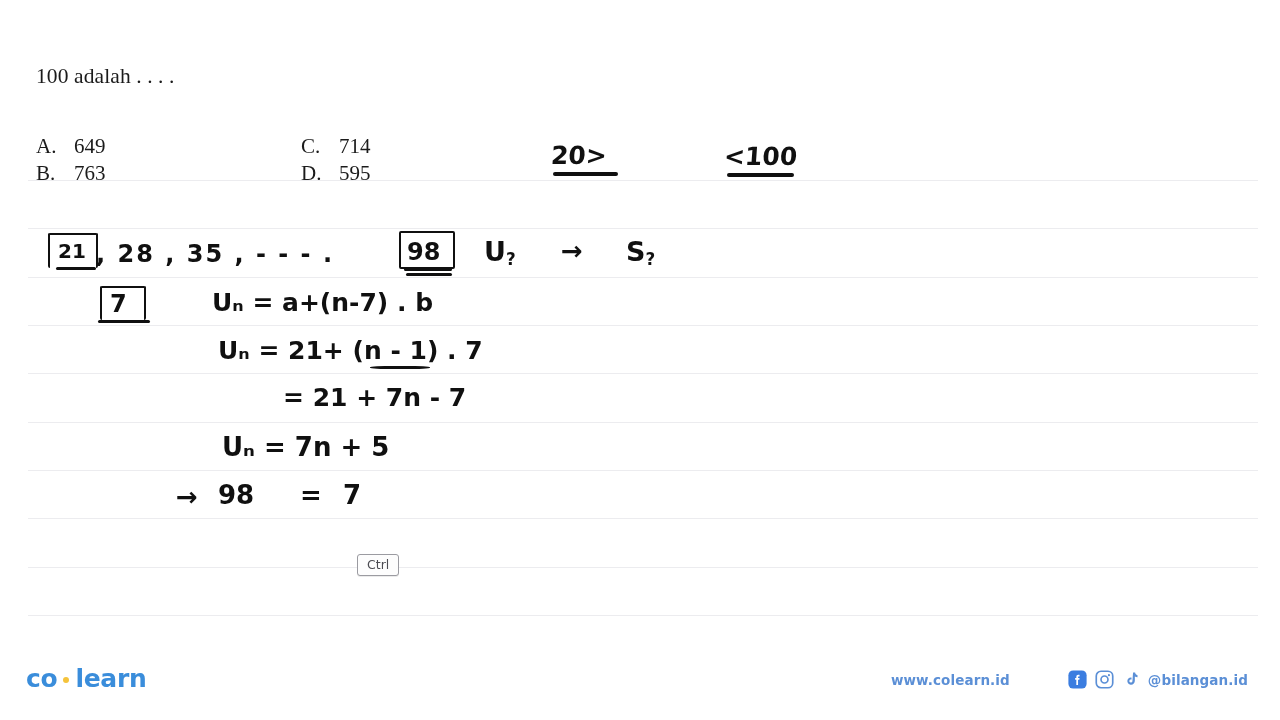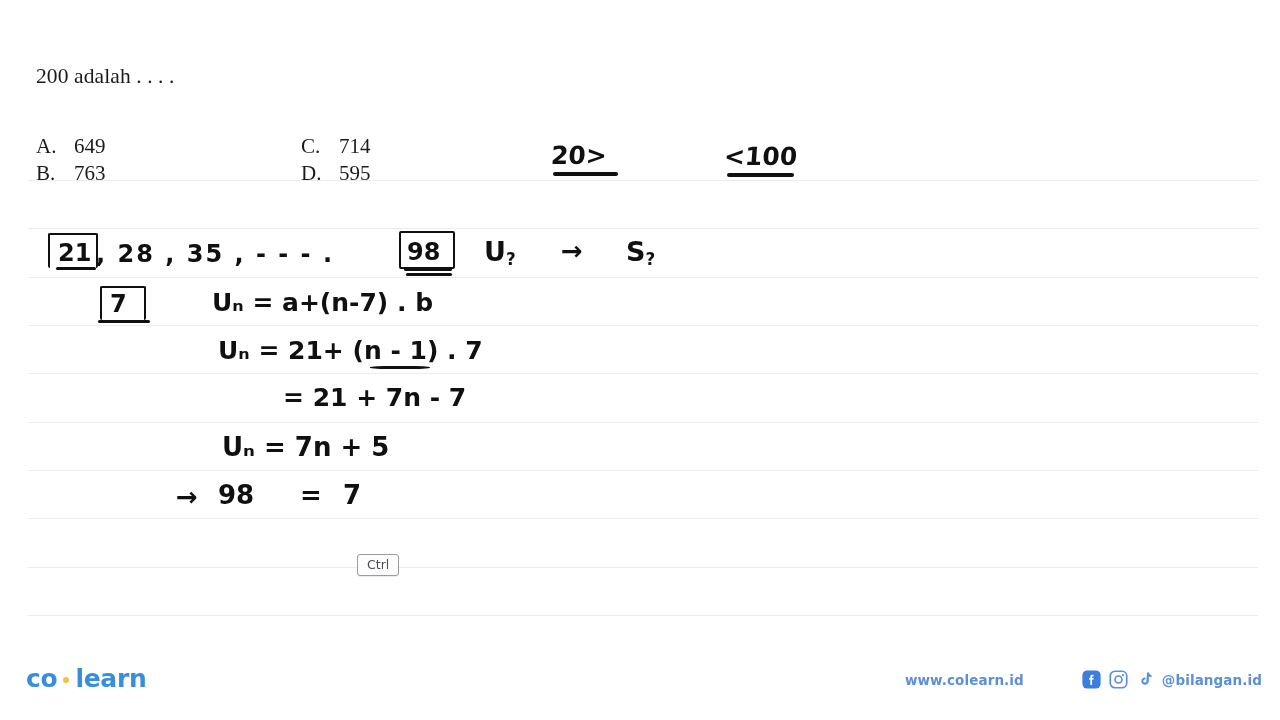--- a/index.html
+++ b/index.html
@@ -142,21 +142,21 @@
     display: inline-block;
     width: 6px; height: 6px;
     border-radius: 50%;
     background: #f5c33b;
     margin: 0 6px;
     position: relative;
     top: 1px;
   }
   #footer-right {
     position: absolute;
-    right: 18px;
+    right: 32px;
     top: 14px;
     display: flex;
     align-items: center;
     font-family: "DejaVu Sans", sans-serif;
     font-size: 13.5px;
     font-weight: bold;
     color: #5b8fd6;
   }
   #footer-website { margin-right: 58px; letter-spacing: 0.1px; }
   .social-icons {
@@ -178,21 +178,21 @@
   <div class="rule-line" style="top:325px"></div>
   <div class="rule-line" style="top:373px"></div>
   <div class="rule-line" style="top:422px"></div>
   <div class="rule-line" style="top:470px"></div>
   <div class="rule-line" style="top:518px"></div>
   <div class="rule-line" style="top:567px"></div>
   <div class="rule-line" style="top:615px"></div>
 </div>
 
 <div id="question-block">
-  <div class="q-line">200 adalah . . . .</div>
+  <div class="q-line">100 adalah . . . .</div>
 </div>
 
 <div id="options-grid">
   <div class="opt-row">
     <div class="opt-cell left">
       <span class="opt-letter">A.</span>
       <span class="opt-value">649</span>
     </div>
     <div class="opt-cell">
       <span class="opt-letter">C.</span>
@@ -211,21 +211,21 @@
   </div>
 </div>
 
 <div class="hand skew" style="left:551px; top:141px; font-size:25px;">20&gt;</div>
 <div class="hw-underline" style="left:553px; top:172px; width:65px; height:3.5px;"></div>
 
 <div class="hand skew" style="left:724px; top:142px; font-size:25px;">&lt;100</div>
 <div class="hw-underline" style="left:727px; top:173px; width:67px; height:3.5px;"></div>
 
 <div class="hw-box" style="left:48px; top:233px; width:46px; height:33px; border-bottom:none;"></div>
-<div class="hand" style="left:58px; top:239px; font-size:24px;">21</div>
+<div class="hand" style="left:58px; top:239px; font-size:20px;">21</div>
 <div class="hw-underline" style="left:56px; top:267px; width:40px; height:3px;"></div>
 
 <div class="hand" style="left:96px; top:240px; font-size:24px; letter-spacing:2px;">, 28 , 35 ,  - - - .</div>
 
 <div class="hw-box" style="left:399px; top:231px; width:52px; height:34px;"></div>
 <div class="hand" style="left:407px; top:238px; font-size:24px;">98</div>
 <div class="hw-underline" style="left:404px; top:268px; width:48px; height:3px;"></div>
 <div class="hw-underline" style="left:406px; top:273px; width:46px; height:3px;"></div>
 
 <div class="hand" style="left:484px; top:236px; font-size:27px;">

